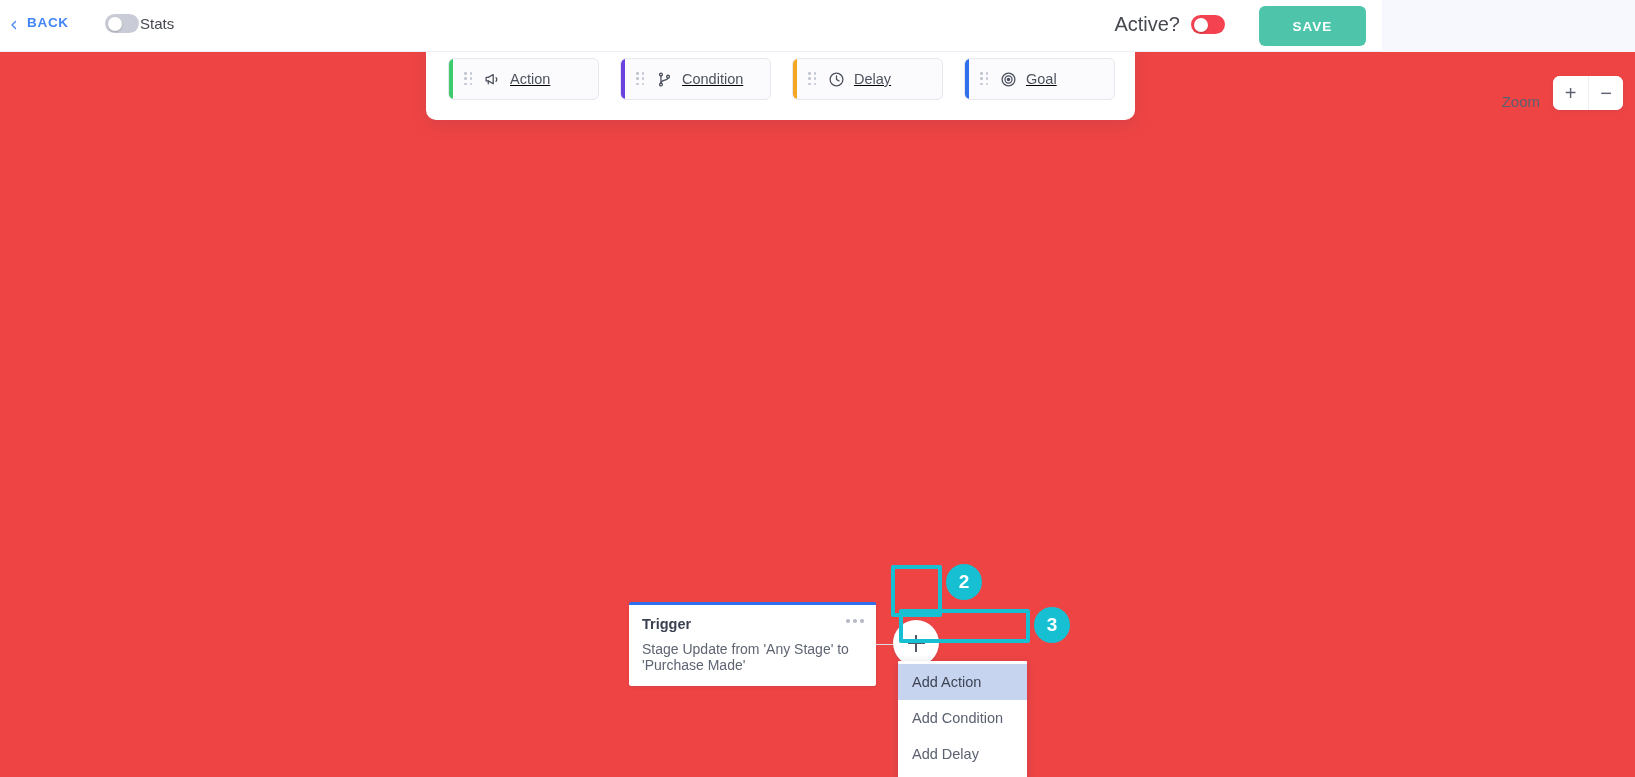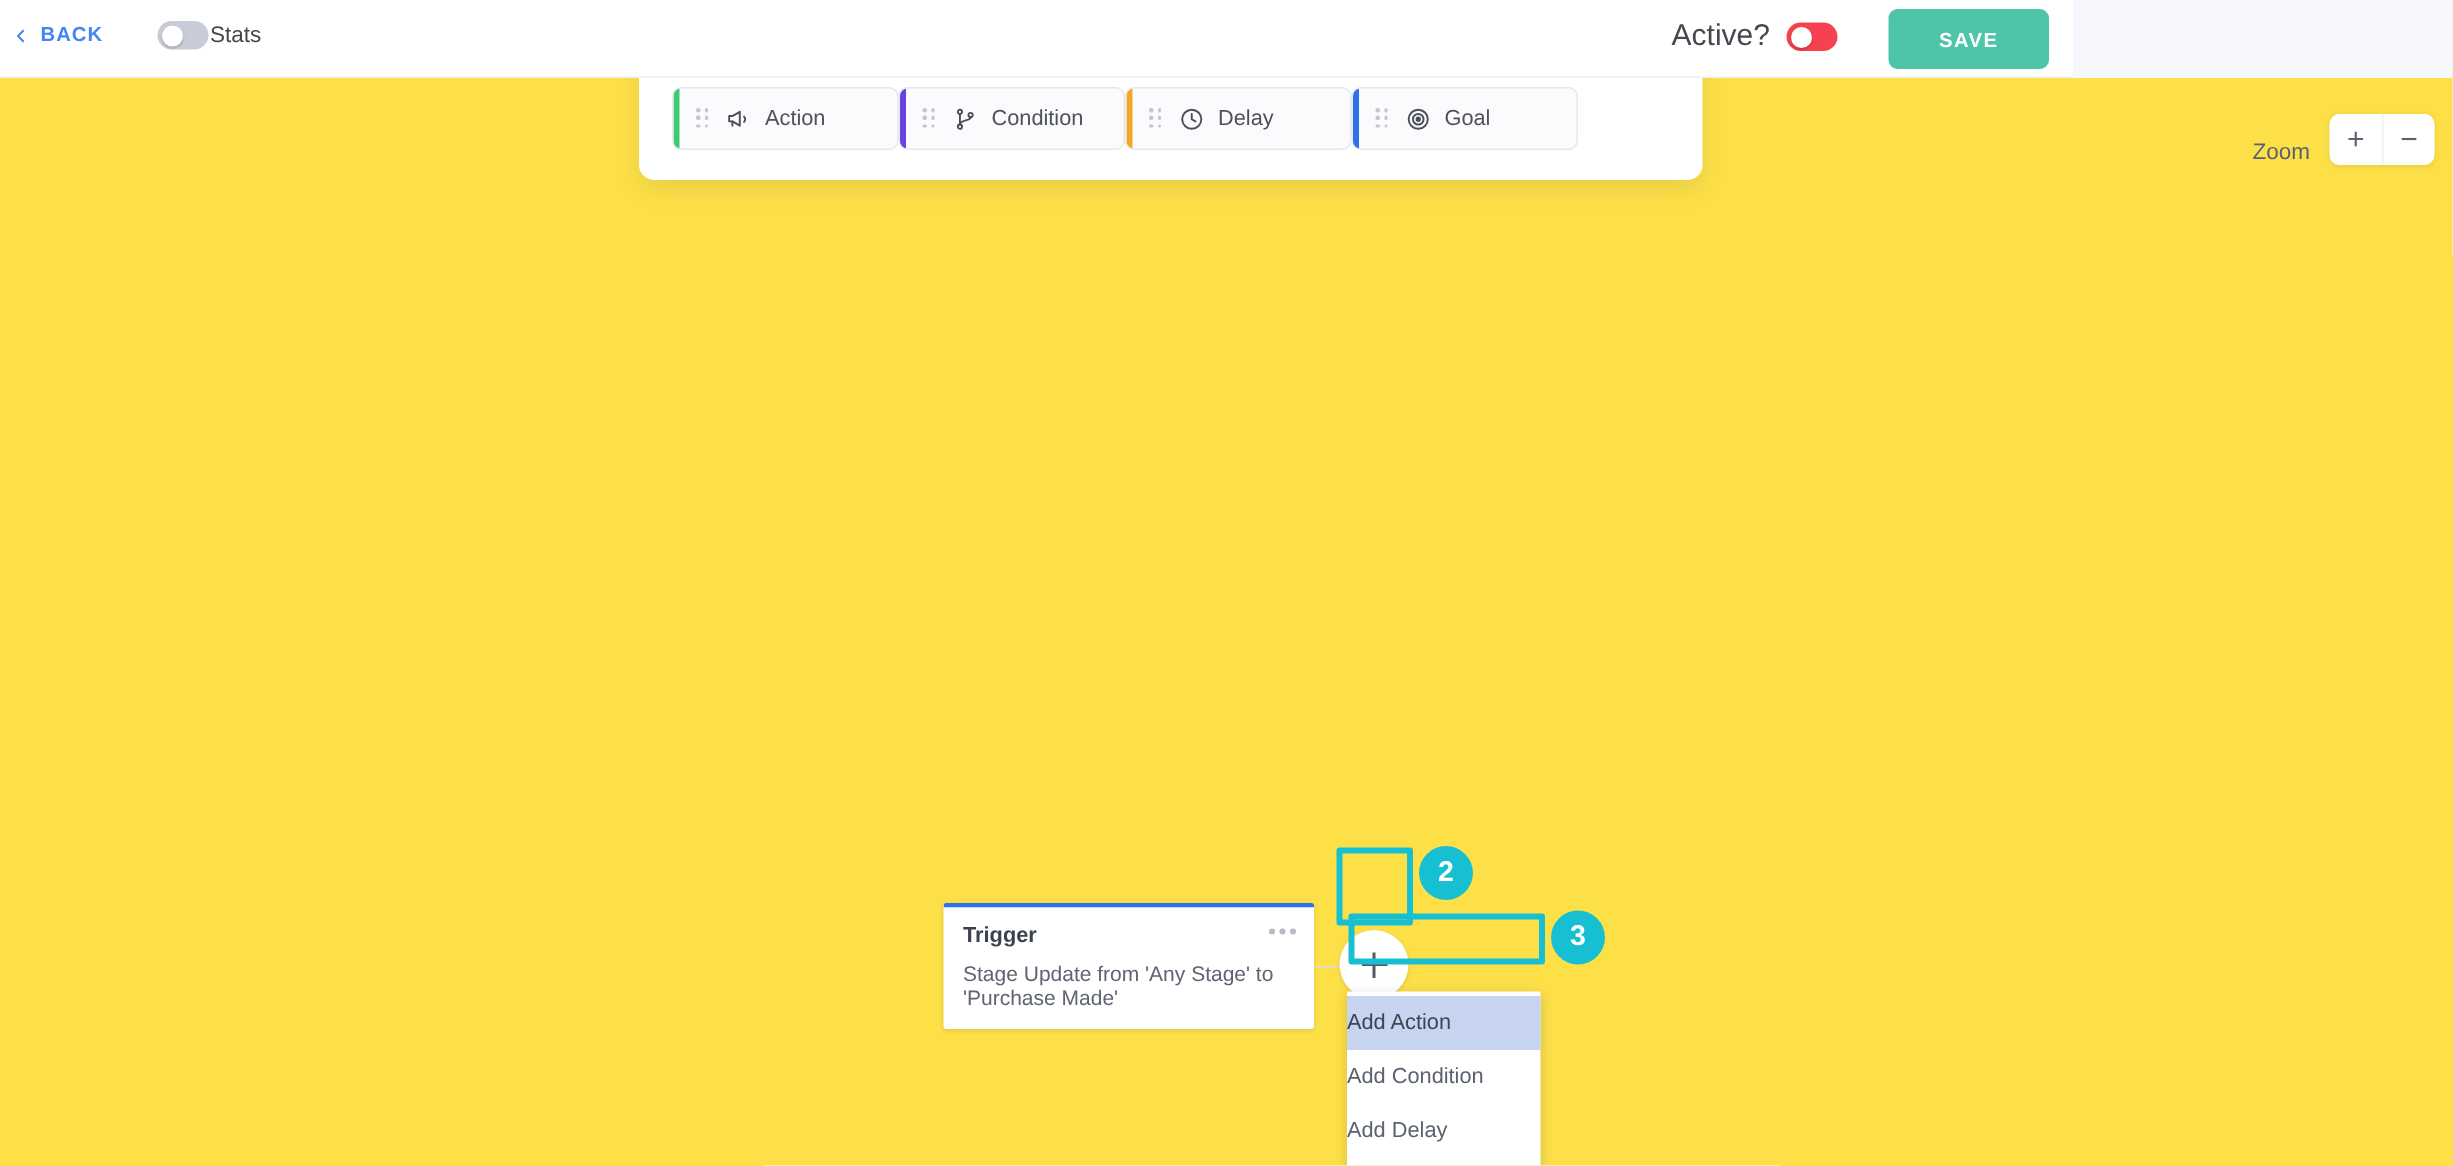--- a/index.html
+++ b/index.html
@@ -77,21 +77,21 @@
     position: absolute; top: 20px; left: 0; width: 709px;
     text-align: center; font-size: 15px; color: #5b6070;
   }
   .palette-divider {
     position: absolute; top: 46px; left: 313px;
     width: 86px; height: 0;
     border-top: 2px dashed #c8cbd6;
   }
   .palette-row {
     position: absolute; top: 68px; left: 22px;
-    display: flex; 
+    display: flex; gap: 21px; text-decoration: underline;
   }
   .node-chip {
     width: 151px; height: 42px;
     background: #fbfbfd;
     border: 1px solid #e6e8ef;
     border-radius: 6px;
     display: flex; align-items: center;
     position: relative; overflow: hidden;
     cursor: grab;
   }
@@ -130,21 +130,21 @@
   }
   .zoom-box button {
     width: 35px; height: 34px; background: #ffffff;
     border: none; color: #5d6270; font-size: 20px;
     cursor: pointer; display: flex; align-items: center;
     justify-content: center; font-family: "Liberation Sans", sans-serif;
   }
   .zoom-box button + button { border-left: 1px solid #edeff4; }
 
   
-  .canvas { position: absolute; inset: 52px 0 0 0; background: #fde047; }
+  .canvas { position: absolute; inset: 52px 0 0 0; background: #ef4444; }
 
   .trigger-card {
     position: absolute; left: 629px; top: 550px;
     width: 247px; height: 84px;
     background: #ffffff;
     border-top: 3px solid #2f6fec;
     border-radius: 2px;
     box-shadow: 0 1px 3px rgba(40,50,90,.13);
   }
   .trigger-title {
@@ -189,21 +189,21 @@
   .menu {
     position: absolute; left: 898px; top: 609px;
     width: 129px; height: 168px;
     background: #ffffff;
     box-shadow: 0 2px 8px rgba(40,50,90,.20);
     border-radius: 1px;
     padding-top: 3px;
   }
   .menu-item {
     height: 36px; display: flex; align-items: center;
-    font-size: 14.5px; color: #5b6171;
+    padding-left: 14px; font-size: 14.5px; color: #5b6171;
     cursor: pointer;
   }
   .menu-item.selected { background: #c6d4f0; color: #3e4453; }
 
   
   .anno-box {
     position: absolute; border: 4px solid #16c0d2;
     border-radius: 2px; pointer-events: none; z-index: 40;
   }
   .anno-badge {

